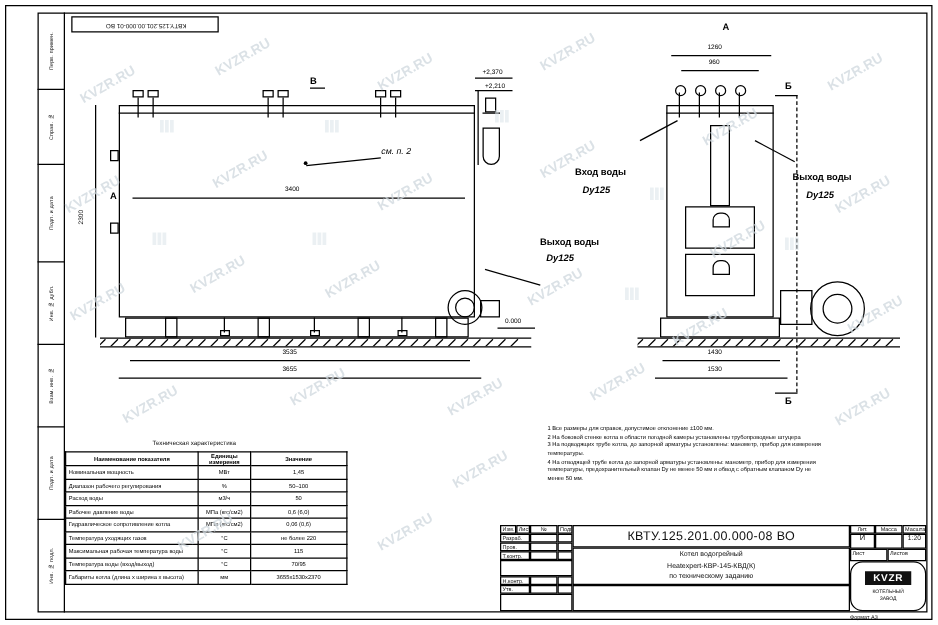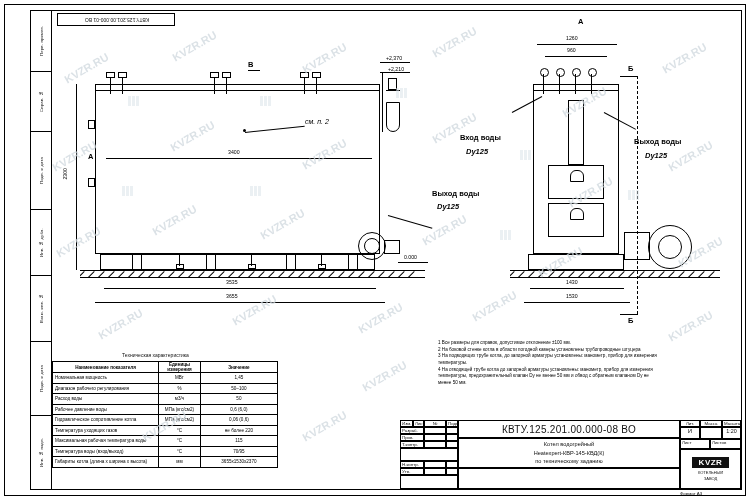--- a/index.html
+++ b/index.html
@@ -385,21 +385,21 @@
       <span>Heatexpert-КВР-145-КВД(К)</span>
       <span>по техническому заданию</span>
     </div>
     <div class="cell" style="left:280px;top:7px;width:20px;height:12px;text-align:center;font-size:6px;"><span>И</span></div>
     <div class="cell" style="left:300px;top:7px;width:22px;height:12px;"></div>
     <div class="cell" style="left:322px;top:7px;width:19px;height:12px;text-align:center;font-size:5.4px;"><span>1:20</span></div>
 
     <div class="cell" style="left:280px;top:19px;width:30px;height:10px;font-size:4.4px;"><span>Лист</span></div>
     <div class="cell" style="left:310px;top:19px;width:31px;height:10px;font-size:4.4px;"><span>Листов</span></div>
 
-    <div class="cell" style="left:280px;top:29px;width:61px;height:40px;display:flex;flex-direction:column;align-items:center;justify-content:center;">
+    <div class="cell" style="left:280px;top:29px;width:61px;height:40px;display:flex;flex-direction:column;align-items:center;justify-content:center;border-radius:10px;">
       <div style="background:#111;color:#fff;font-weight:bold;font-size:8px;padding:1px 7px;letter-spacing:.5px;">
         <span>KVZR</span>
       </div>
       <div style="font-size:4px;margin-top:2px;text-align:center;line-height:1.3;">
         <div>КОТЕЛЬНЫЙ</div>
         <div>ЗАВОД</div>
       </div>
     </div>
     <div class="cell" style="left:58px;top:48px;width:222px;height:21px;"></div>
   </div>

